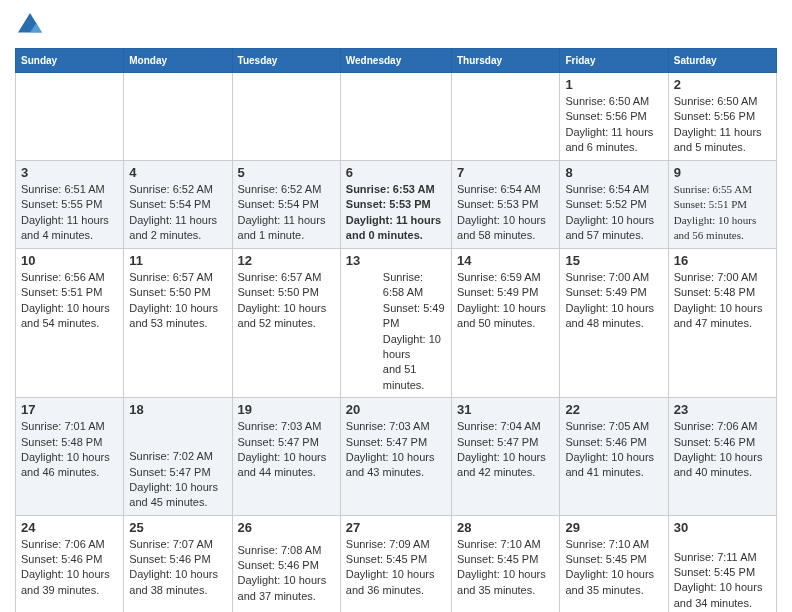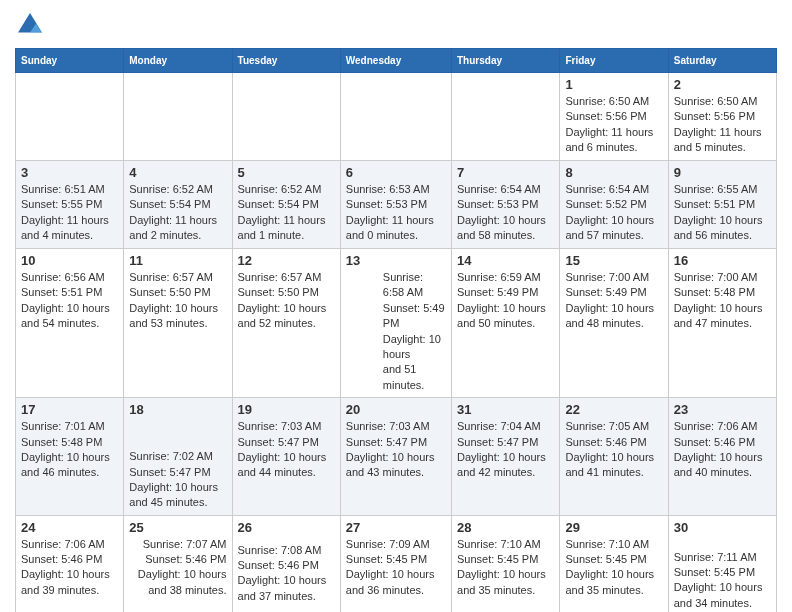--- a/index.html
+++ b/index.html
@@ -177,42 +177,42 @@
           </td>
           <td>
             <span class="day-number">5</span>
             <div class="day-info" style="white-space: pre-line;">Sunrise: 6:52 AM
 Sunset: 5:54 PM
 Daylight: 11 hours
 and 1 minute.</div>
           </td>
           <td>
             <span class="day-number">6</span>
-            <div class="day-info" style="white-space: pre-line;">Sunrise: 6:53 AM
+            <div class="day-info" style="white-space: pre-line; font-weight: bold;">Sunrise: 6:53 AM
 Sunset: 5:53 PM
 Daylight: 11 hours
 and 0 minutes.</div>
           </td>
           <td>
             <span class="day-number">7</span>
             <div class="day-info" style="white-space: pre-line;">Sunrise: 6:54 AM
 Sunset: 5:53 PM
 Daylight: 10 hours
 and 58 minutes.</div>
           </td>
           <td>
             <span class="day-number">8</span>
             <div class="day-info" style="white-space: pre-line;">Sunrise: 6:54 AM
 Sunset: 5:52 PM
 Daylight: 10 hours
 and 57 minutes.</div>
           </td>
           <td>
             <span class="day-number">9</span>
-            <div class="day-info" style="white-space: pre-line;">Sunrise: 6:55 AM
+            <div class="day-info" style="white-space: pre-line; font-family: Liberation Serif, serif;">Sunrise: 6:55 AM
 Sunset: 5:51 PM
 Daylight: 10 hours
 and 56 minutes.</div>
           </td>
         </tr>
         <tr class="row-norm">
           <td>
             <span class="day-number">10</span>
             <div class="day-info" style="white-space: pre-line;">Sunrise: 6:56 AM
 Sunset: 5:51 PM
@@ -316,21 +316,21 @@
         <tr class="row-norm">
           <td>
             <span class="day-number">24</span>
             <div class="day-info" style="white-space: pre-line;">Sunrise: 7:06 AM
 Sunset: 5:46 PM
 Daylight: 10 hours
 and 39 minutes.</div>
           </td>
           <td>
             <span class="day-number">25</span>
-            <div class="day-info" style="white-space: pre-line; text-align: right;">Sunrise: 7:07 AM
+            <div class="day-info" style="white-space: pre-line;">Sunrise: 7:07 AM
 Sunset: 5:46 PM
 Daylight: 10 hours
 and 38 minutes.</div>
           </td>
           <td>
             <span class="day-number">26</span>
             <div class="day-info" style="white-space: pre-line; margin-top: 8px;">Sunrise: 7:08 AM
 Sunset: 5:46 PM
 Daylight: 10 hours
 and 37 minutes.</div>

